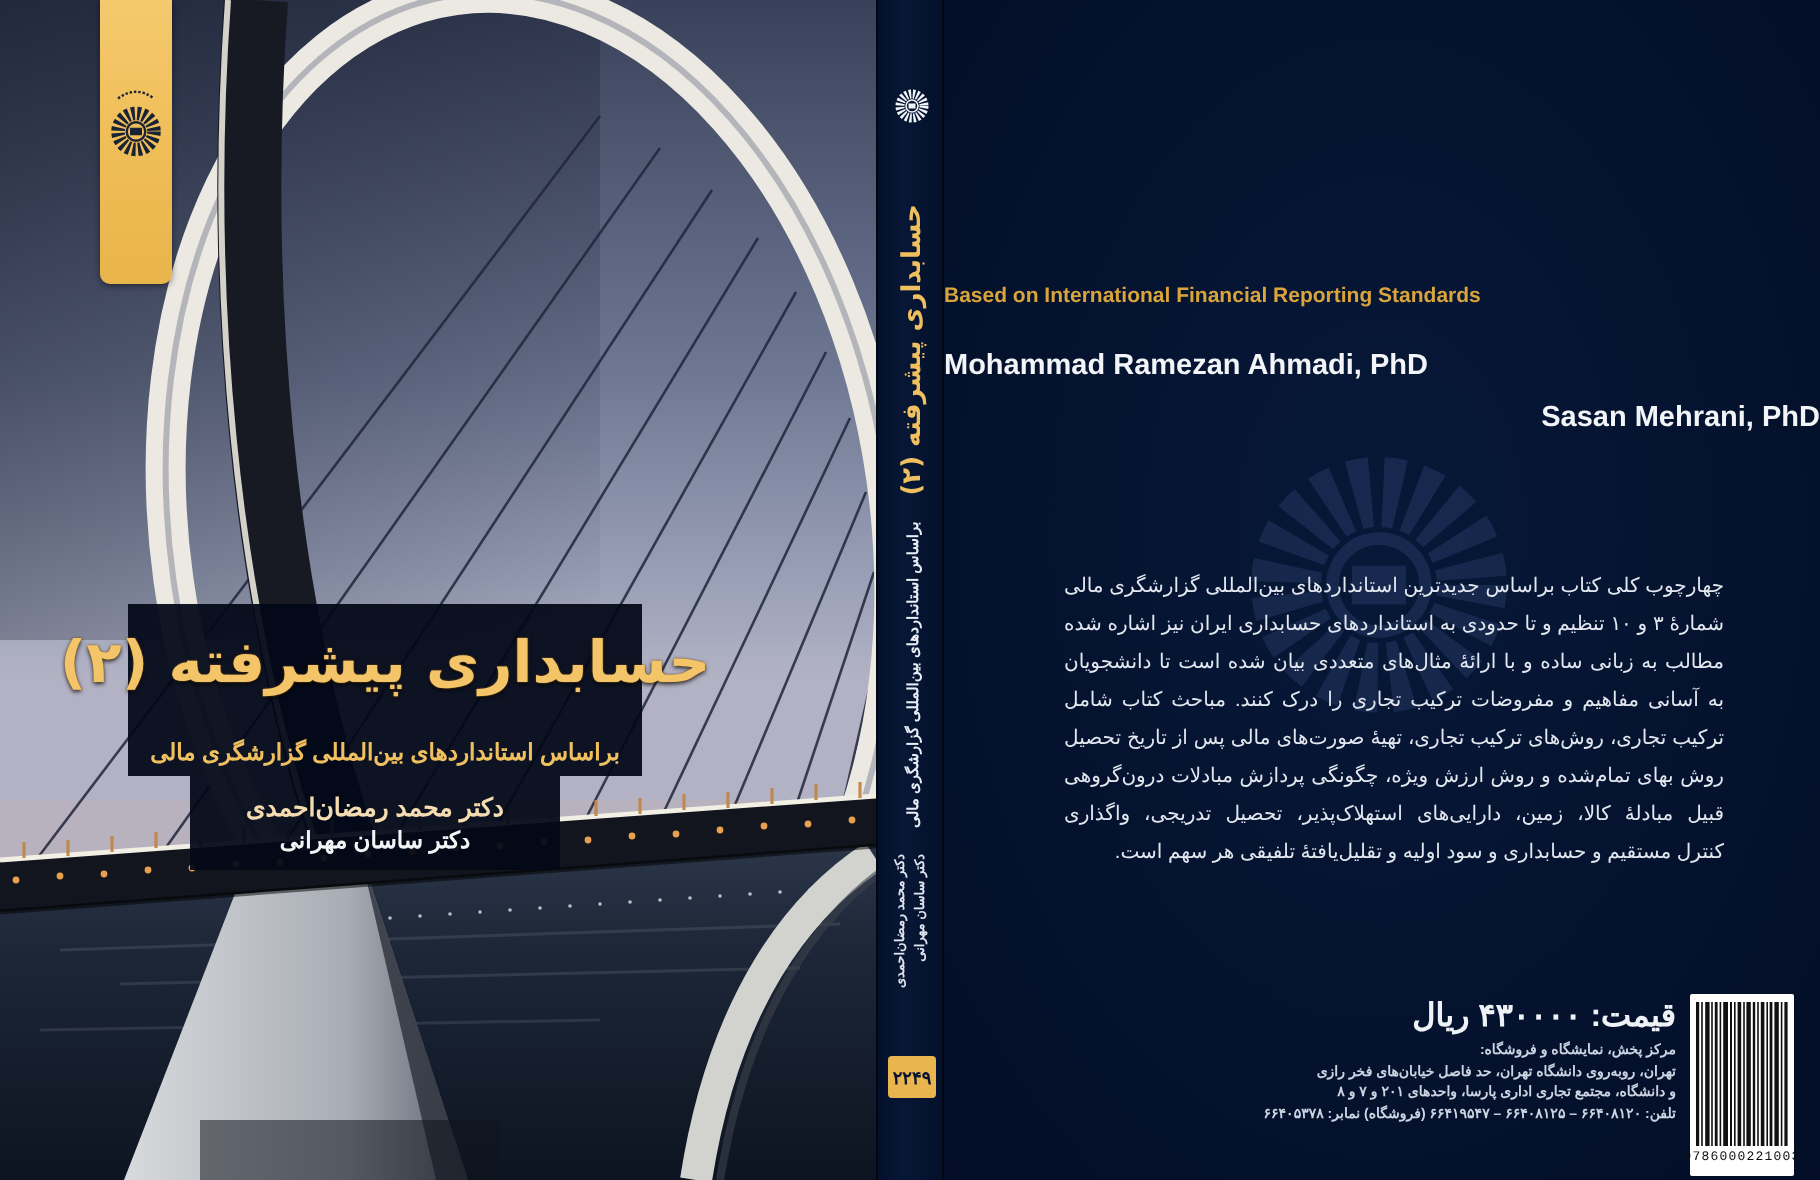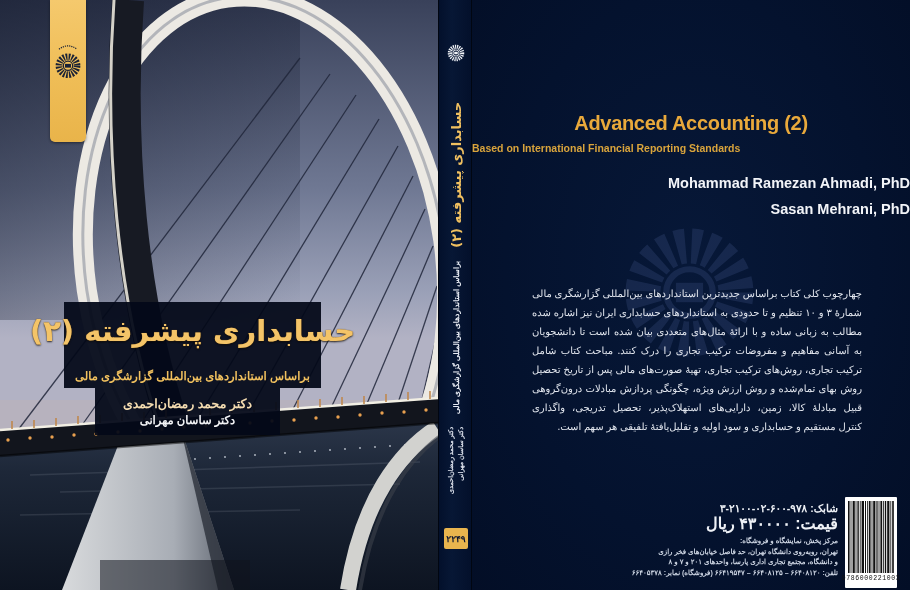--- a/index.html
+++ b/index.html
@@ -47,21 +47,21 @@
     border-radius:2px;display:flex;align-items:center;justify-content:center;
     color:#0a1430;font-size:9px;font-weight:bold;text-align:center;}
 
   
   #back{position:absolute;left:472px;top:0;width:438px;height:590px;
     background:radial-gradient(ellipse at 50% 45%, #071838 0%, #04122e 60%, #030e26 100%);}
   .back-title{position:absolute;left:0;top:112px;width:100%;text-align:center;
     color:#e9a93b;font-size:20px;font-weight:bold;letter-spacing:-0.3px;}
   .back-subtitle{position:absolute;left:0;top:142px;width:100%;text-align:left;
     color:#d9a43c;font-size:10.5px;font-weight:bold;}
-  .back-author-1{position:absolute;left:0;top:175px;width:100%;text-align:right;
+  .back-author-1{position:absolute;left:0;top:175px;width:100%;text-align:left;
     color:#f2f4f8;font-size:14.5px;font-weight:bold;}
   .back-author-2{position:absolute;left:0;top:201px;width:100%;text-align:right;
     color:#f2f4f8;font-size:14.5px;font-weight:bold;}
   .watermark{position:absolute;left:140px;top:215px;opacity:.16;}
   .blurb{position:absolute;left:60px;top:240px;width:330px;direction:rtl;
     color:#e3e7ef;font-size:10px;line-height:19px;margin-top:44px;}
   .blurb .jline{text-align:justify;text-align-last:justify;white-space:normal;overflow:hidden;height:19px;}
   .blurb .jline.last{text-align-last:right;}
   .back-bottom{position:absolute;right:72px;top:501px;direction:rtl;text-align:right;}
   .isbn-line{color:#eef1f6;font-size:10.5px;font-weight:bold;line-height:15px;white-space:nowrap;}
@@ -245,21 +245,20 @@
       <span class="spine-subtitle">براساس استانداردهای بین‌المللی گزارشگری مالی</span>
       <span class="spine-authors">
         <span>دکتر محمد رمضان‌احمدی</span>
         <span>دکتر ساسان مهرانی</span>
       </span>
     </div>
     <div class="spine-number">۲۲۴۹</div>
   </div>
 
   <div id="back">
-    <div class="back-title">Advanced Accounting (2)</div>
     <div class="back-subtitle">Based on International Financial Reporting Standards</div>
     <div class="back-author-1">Mohammad Ramezan Ahmadi, PhD</div>
     <div class="back-author-2">Sasan Mehrani, PhD</div>
 
     <svg class="watermark" width="155" height="155" viewBox="0 0 40 40">
       <circle cx="20" cy="20" r="12" fill="none" stroke="#6b83c4" stroke-width="9" stroke-dasharray="2.2 1.6"></circle>
       <circle cx="20" cy="20" r="6" fill="none" stroke="#6b83c4" stroke-width="1.6"></circle>
       <rect x="16.5" y="17.5" width="7" height="5" fill="#6b83c4"></rect>
     </svg>
 
@@ -268,21 +267,20 @@
       <div class="jline">شمارهٔ ۳ و ۱۰ تنظیم و تا حدودی به استانداردهای حسابداری ایران نیز اشاره شده است.</div>
       <div class="jline">مطالب به زبانی ساده و با ارائهٔ مثال‌های متعددی بیان شده است تا دانشجویان عزیز</div>
       <div class="jline">به آسانی مفاهیم و مفروضات ترکیب تجاری را درک کنند. مباحث کتاب شامل انواع</div>
       <div class="jline">ترکیب تجاری، روش‌های ترکیب تجاری، تهیهٔ صورت‌های مالی پس از تاریخ تحصیل به</div>
       <div class="jline">روش بهای تمام‌شده و روش ارزش ویژه، چگونگی پردازش مبادلات درون‌گروهی از</div>
       <div class="jline">قبیل مبادلهٔ کالا، زمین، دارایی‌های استهلاک‌پذیر، تحصیل تدریجی، واگذاری تدریجی،</div>
       <div class="jline last">کنترل مستقیم و حسابداری و سود اولیه و تقلیل‌یافتهٔ تلفیقی هر سهم است.</div>
     </div>
 
     <div class="back-bottom">
-      <div class="isbn-line">شابک: ۹۷۸-۶۰۰-۰۲-۲۱۰۰-۳</div>
       <div class="price-line">قیمت: ۴۳۰۰۰۰ ریال</div>
       <div class="addr first">مرکز پخش، نمایشگاه و فروشگاه:</div>
       <div class="addr">تهران، روبه‌روی دانشگاه تهران، حد فاصل خیابان‌های فخر رازی</div>
       <div class="addr">و دانشگاه، مجتمع تجاری اداری پارسا، واحدهای ۲۰۱ و ۷ و ۸</div>
       <div class="addr">تلفن: ۶۶۴۰۸۱۲۰ – ۶۶۴۰۸۱۲۵ – ۶۶۴۱۹۵۴۷ (فروشگاه)   نمابر: ۶۶۴۰۵۳۷۸</div>
     </div>
 
     <div class="barcode">
       <svg width="46" height="72" viewBox="0 0 46 72">
         <g fill="#111">

